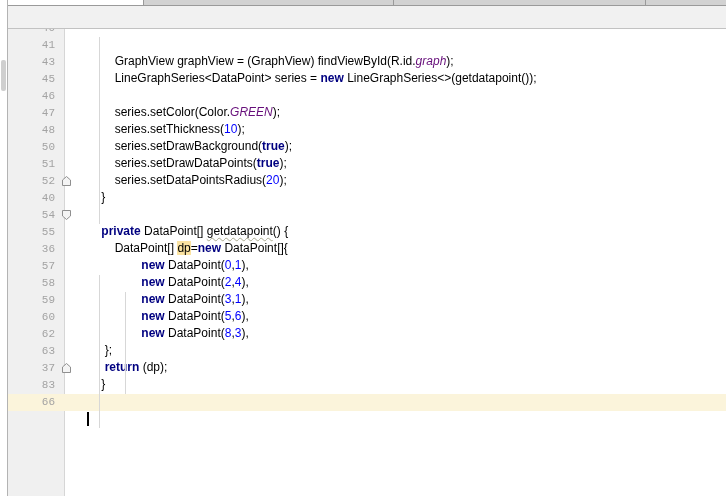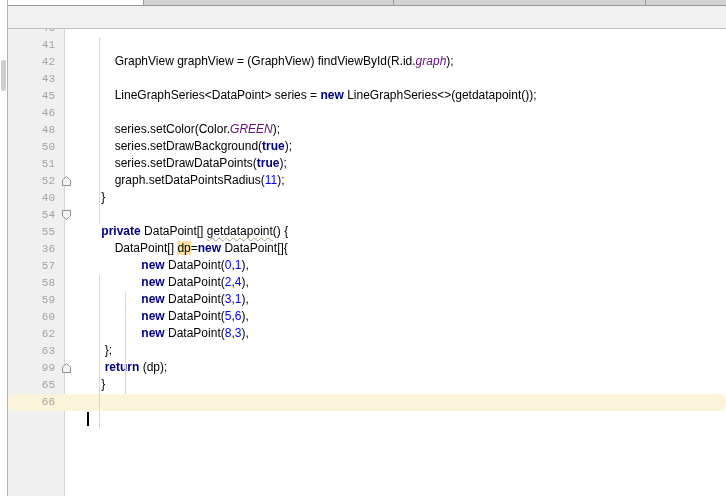--- a/index.html
+++ b/index.html
@@ -12,21 +12,21 @@
   #tab-sliver{position:absolute;left:8px;top:0;right:0;height:5px;background:#ffffff;border-bottom:1px solid #9a9a9a;}
   #tab-inactive{position:absolute;left:135px;top:0;right:0;height:5px;background:#d2d2d2;border-left:1px solid #9a9a9a;box-sizing:border-box;}
   .tab-sep{position:absolute;top:0;width:1px;height:5px;background:#9a9a9a;}
   
   #band{position:absolute;left:8px;top:6px;right:0;height:22px;background:#f1f1f1;border-bottom:1px solid #c2c2c2;}
   
   #editor{position:absolute;left:8px;top:29px;width:718px;height:467px;background:#ffffff;overflow:hidden;}
   #gutter-bg{position:absolute;left:0;top:0;width:57px;height:467px;background:#f0f0f0;border-right:1px solid #d6d6d6;box-sizing:border-box;}
   #rows{position:absolute;left:0;top:-9px;right:0;}
   .row{position:relative;display:flex;height:17px;}
-  .row.current{background:var(--cur,#fbf4db);border-radius:6px;}
+  .row.current{background:var(--cur,#fbf4db);}
   .ln{width:57px;box-sizing:border-box;padding-right:10px;text-align:right;
       font-size:11px;line-height:17px;color:var(--lnc,#a3a3a3);flex:0 0 auto;}
   .fold{width:7px;flex:0 0 auto;position:relative;}
   .fold svg{position:absolute;left:-3px;top:3px;}
   pre.code{margin:16px;flex:1;font-family:Liberation Sans, sans-serif;font-size:12px;line-height:17px;white-space:pre;color:#000;}
   .kw{color:var(--kw,#000080);font-weight:bold;}
   .num{color:var(--num,#0000ff);}
   .fld{color:var(--fld,#660e7a);font-style:italic;}
   .typo{text-decoration:underline;text-decoration-style:wavy;text-decoration-color:var(--typo,#a9a98f);text-decoration-thickness:1px;text-underline-offset:2px;}
   .hl{background:var(--hl,#fbe3a2);}
@@ -50,53 +50,53 @@
           <div class="ln">40</div>
           <div class="fold"></div>
           <pre class="code"></pre>
         </div>
         <div class="row">
           <div class="ln">41</div>
           <div class="fold"></div>
           <pre class="code"><span>        GraphView graphView = (GraphView) findViewById(R.id.</span><span class="fld">graph</span><span>);</span></pre>
         </div>
         <div class="row">
-          <div class="ln">42</div>
-          <div class="fold"></div>
-          <pre class="code"></pre>
-        </div>
-        <div class="row">
           <div class="ln">43</div>
           <div class="fold"></div>
           <pre class="code"><span>        LineGraphSeries&lt;DataPoint&gt; series = </span><span class="kw">new</span><span> LineGraphSeries&lt;&gt;(getdatapoint());</span></pre>
         </div>
         <div class="row">
           <div class="ln">45</div>
           <div class="fold"></div>
           <pre class="code"></pre>
         </div>
         <div class="row">
           <div class="ln">46</div>
           <div class="fold"></div>
           <pre class="code"><span>        series.setColor(Color.</span><span class="fld">GREEN</span><span>);</span></pre>
         </div>
         <div class="row">
+          <div class="ln">47</div>
+          <div class="fold"></div>
+          <pre class="code"><span>        series.setThickness(</span><span class="num">10</span><span>);</span></pre>
+        </div>
+        <div class="row">
           <div class="ln">48</div>
           <div class="fold"></div>
           <pre class="code"><span>        series.setDrawBackground(</span><span class="kw">true</span><span>);</span></pre>
         </div>
         <div class="row">
           <div class="ln">50</div>
           <div class="fold"></div>
           <pre class="code"><span>        series.setDrawDataPoints(</span><span class="kw">true</span><span>);</span></pre>
         </div>
         <div class="row">
           <div class="ln">51</div>
           <div class="fold"></div>
-          <pre class="code"><span>        graph.setDataPointsRadius(</span><span class="num">11</span><span>);</span></pre>
+          <pre class="code"><span>        series.setDataPointsRadius(</span><span class="num">20</span><span>);</span></pre>
         </div>
         <div class="row">
           <div class="ln">52</div>
           <div class="fold">
             <svg width="9" height="10" viewBox="0 0 9 10">
               <path d="M4.5 0.5 L8.5 4 V9.5 H0.5 V4 Z" fill="#f4f4f4" stroke="#8f8f8f" stroke-width="1"></path>
             </svg>
           </div>
           <pre class="code"><span>    }</span></pre>
         </div>
@@ -148,30 +148,30 @@
           <div class="ln">62</div>
           <div class="fold"></div>
           <pre class="code"><span>     };</span></pre>
         </div>
         <div class="row">
           <div class="ln">63</div>
           <div class="fold"></div>
           <pre class="code"><span>     </span><span class="kw">return</span><span> (dp);</span></pre>
         </div>
         <div class="row">
-          <div class="ln">99</div>
+          <div class="ln">37</div>
           <div class="fold">
             <svg width="9" height="10" viewBox="0 0 9 10">
               <path d="M4.5 0.5 L8.5 4 V9.5 H0.5 V4 Z" fill="#f4f4f4" stroke="#8f8f8f" stroke-width="1"></path>
             </svg>
           </div>
           <pre class="code"><span>    }</span></pre>
         </div>
         <div class="row">
-          <div class="ln">65</div>
+          <div class="ln">83</div>
           <div class="fold"></div>
           <pre class="code"><span>}</span></pre>
         </div>
         <div class="row current">
           <div class="ln">66</div>
           <div class="fold"></div>
           <pre class="code"><span class="caret"></span></pre>
         </div>
       </div>
   <div class="guide" style="left: 90.9px; top: 8px; height: 187px;"></div>

